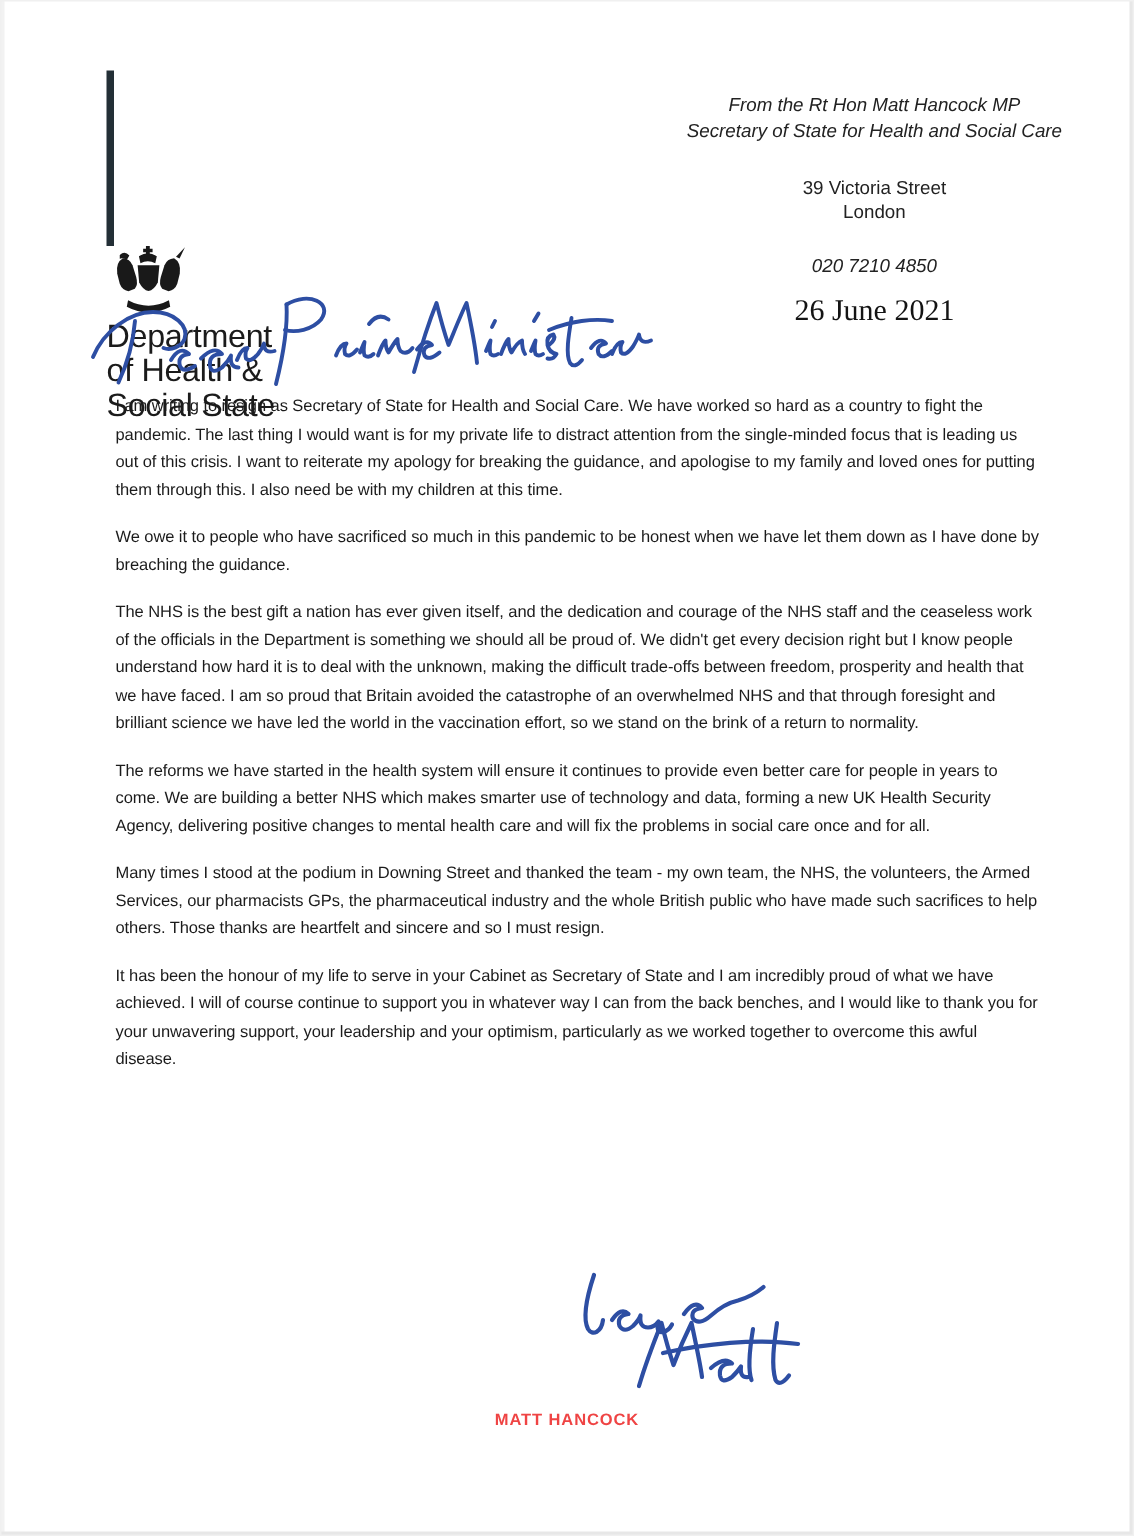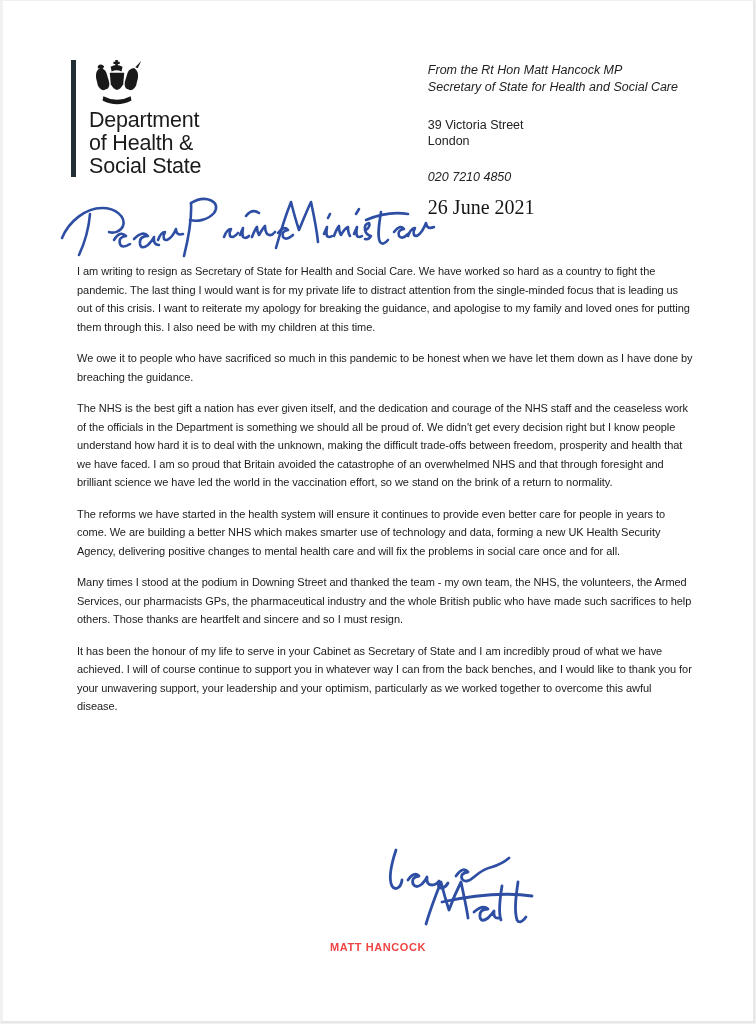--- a/index.html
+++ b/index.html
@@ -2,26 +2,26 @@
 <html><head>
 <meta charset="utf-8">
 <style>
   html,body{margin:0;padding:0;background:#ffffff;}
   .page{
     position:relative;width:756px;height:1024px;background:#ffffff;
     font-family:"Liberation Sans",sans-serif;color:#1c1c1c;overflow:hidden;
     box-shadow:inset 0 0 0 1px #f0f0f0, inset -3px -3px 0 #e7e7e7, inset 3px 0 0 #f2f2f2;
   }
   
-  .logo{position:absolute;left:71px;top:60px;display:flex;}
+  .logo{position:absolute;left:71px;top:47px;display:flex;flex-direction:column;}
   .logo-bar{width:5px;height:117px;background:#232f36;margin-right:13px;}
   .crest{display:block;width:56px;height:46px;margin:0 0 3px 0;}
   .dept-name{font-size:21.5px;line-height:23px;color:#1b1b1b;letter-spacing:-0.2px;}
   
-  .sender{position:absolute;right:78px;top:62px;text-align:left;color:#222;}
+  .sender{position:absolute;right:48px;top:62px;text-align:center;color:#222;}
   .sender-header{font-style:italic;font-size:12.5px;line-height:17px;}
   .sender-address{font-size:12.5px;line-height:16px;margin-top:21px;}
   .sender-phone{font-style:italic;font-size:12.5px;line-height:16px;margin-top:20px;}
   .letter-date{font-size:20px;line-height:16px;margin-top:14px;font-style:normal;color:#141414;font-family:Liberation Serif, serif;}
   
   .ink{stroke:#2d4ea3;stroke-width:2.6;fill:none;stroke-linecap:round;stroke-linejoin:round;}
   .ink-thick{stroke:#2d4ea3;stroke-width:2.8;fill:none;stroke-linecap:round;stroke-linejoin:round;}
   .salutation-svg{position:absolute;left:56px;top:192px;width:400px;height:72px;}
   .valediction-svg{position:absolute;left:380px;top:846px;width:190px;height:62px;}
   .signature-svg{position:absolute;left:414px;top:874px;width:175px;height:70px;}

